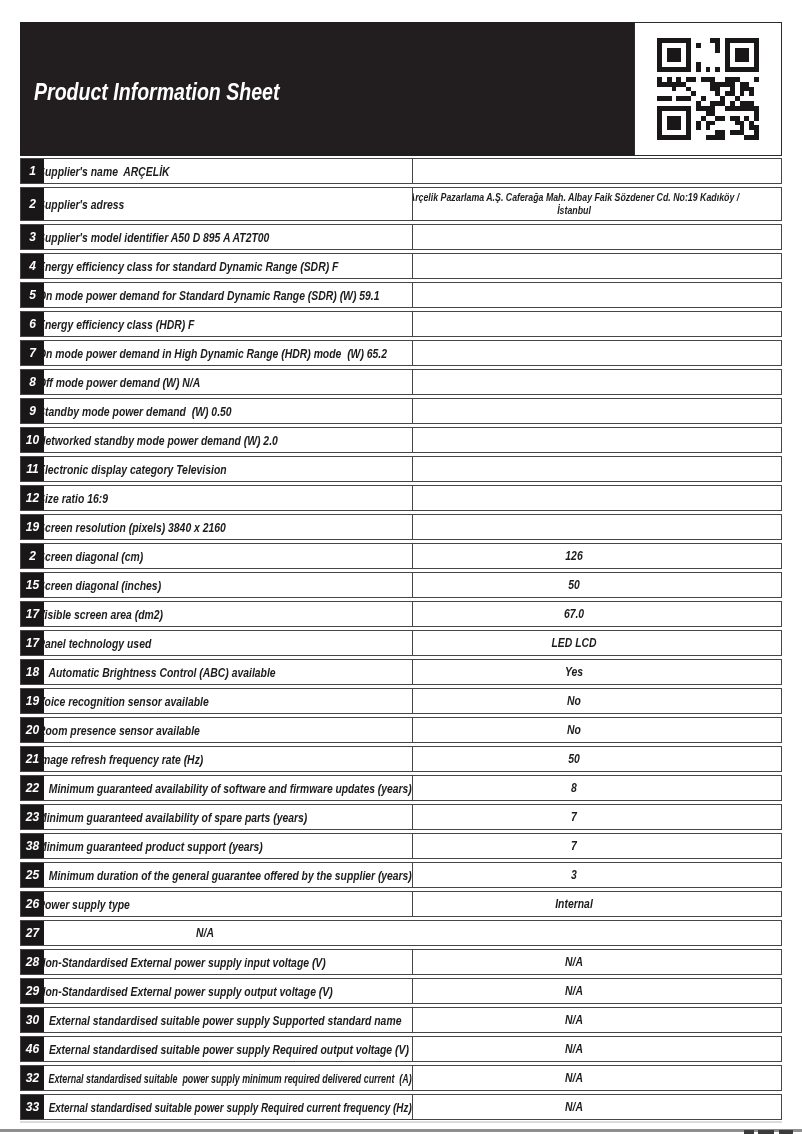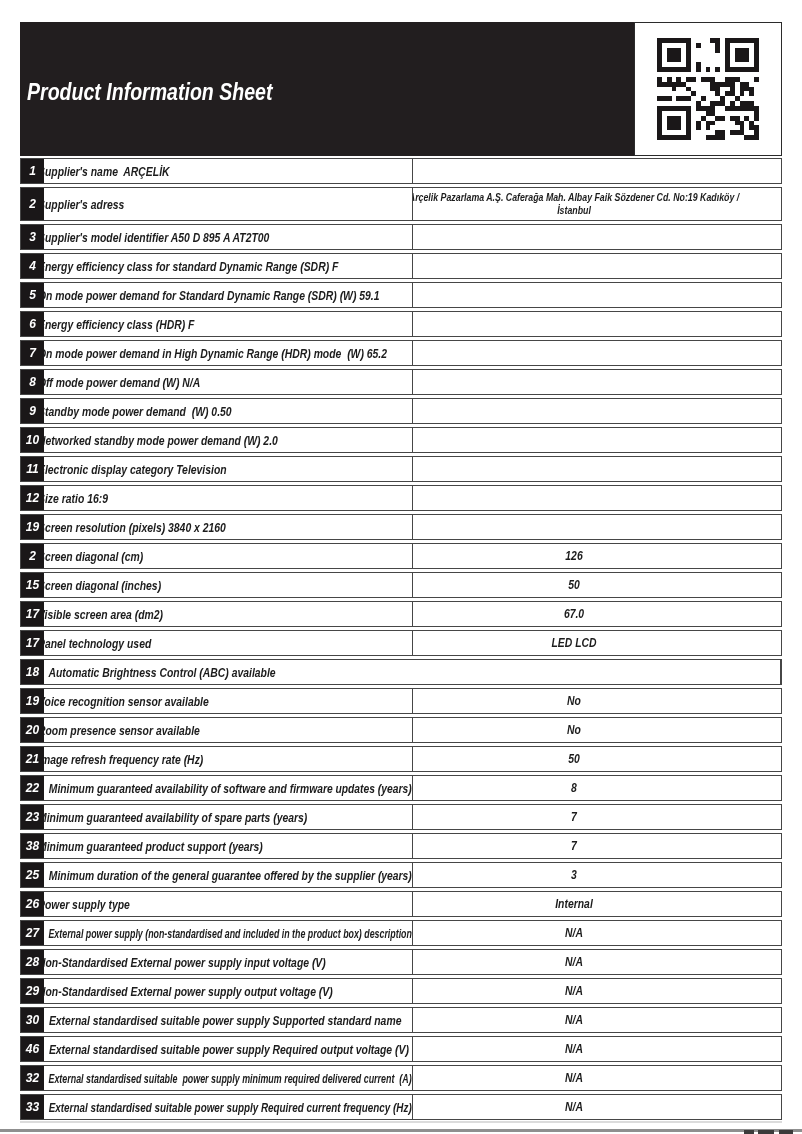--- a/index.html
+++ b/index.html
@@ -6,21 +6,21 @@
   body{
     width:802px;height:1134px;position:relative;overflow:hidden;
     background:#ffffff;
     font-family:"Liberation Sans","DejaVu Sans",sans-serif;
   }
   
   .hdr{
     position:absolute;left:20px;top:22px;width:762px;height:134px;
     background:#221e1f;display:flex;align-items:center;box-sizing:border-box;
   }
-  .hdr h1{margin:0;padding-left:7px;line-height:1;}
+  .hdr h1{margin:7px;padding-left:7px;line-height:1;}
   .title{
     display:inline-block;color:#ffffff;font-size:23px;font-weight:bold;font-style:italic;
     transform:scaleX(0.85);transform-origin:0 50%;white-space:pre;letter-spacing:0px;
   }
   .qrbox{
     position:absolute;right:0;top:0;bottom:0;width:148px;background:#ffffff;
     border:1px solid #2b2b2b;box-sizing:border-box;
     display:flex;align-items:center;justify-content:center;
   }
   
@@ -477,20 +477,23 @@
           <span class="cxc">LED LCD</span>
         </div>
     </div>
       <div class="row">
       <div class="badge">
           <span>18</span>
         </div>
       <div class="lbl">
           <span class="lab full" style="transform: scaleX(0.8);"> Automatic Brightness Control (ABC) available</span>
         </div>
+      <div class="val">
+          <span class="cxc">Yes</span>
+        </div>
     </div>
       <div class="row">
       <div class="badge">
           <span>19</span>
         </div>
       <div class="lbl">
           <span class="lab clip" style="transform: scaleX(0.8);">Voice recognition sensor available</span>
         </div>
       <div class="val">
           <span class="cxc">No</span>
@@ -569,23 +572,20 @@
       <div class="lbl">
           <span class="lab clip" style="transform: scaleX(0.8);">Power supply type</span>
         </div>
       <div class="val">
           <span class="cxc">Internal</span>
         </div>
     </div>
       <div class="row">
       <div class="badge">
           <span>27</span>
-        </div>
-      <div class="lbl">
-          <span class="lab full" style="transform: scaleX(0.68);"> External power supply (non-standardised and included in the product box) description</span>
         </div>
       <div class="val">
           <span class="cxc">N/A</span>
         </div>
     </div>
       <div class="row">
       <div class="badge">
           <span>28</span>
         </div>
       <div class="lbl">

